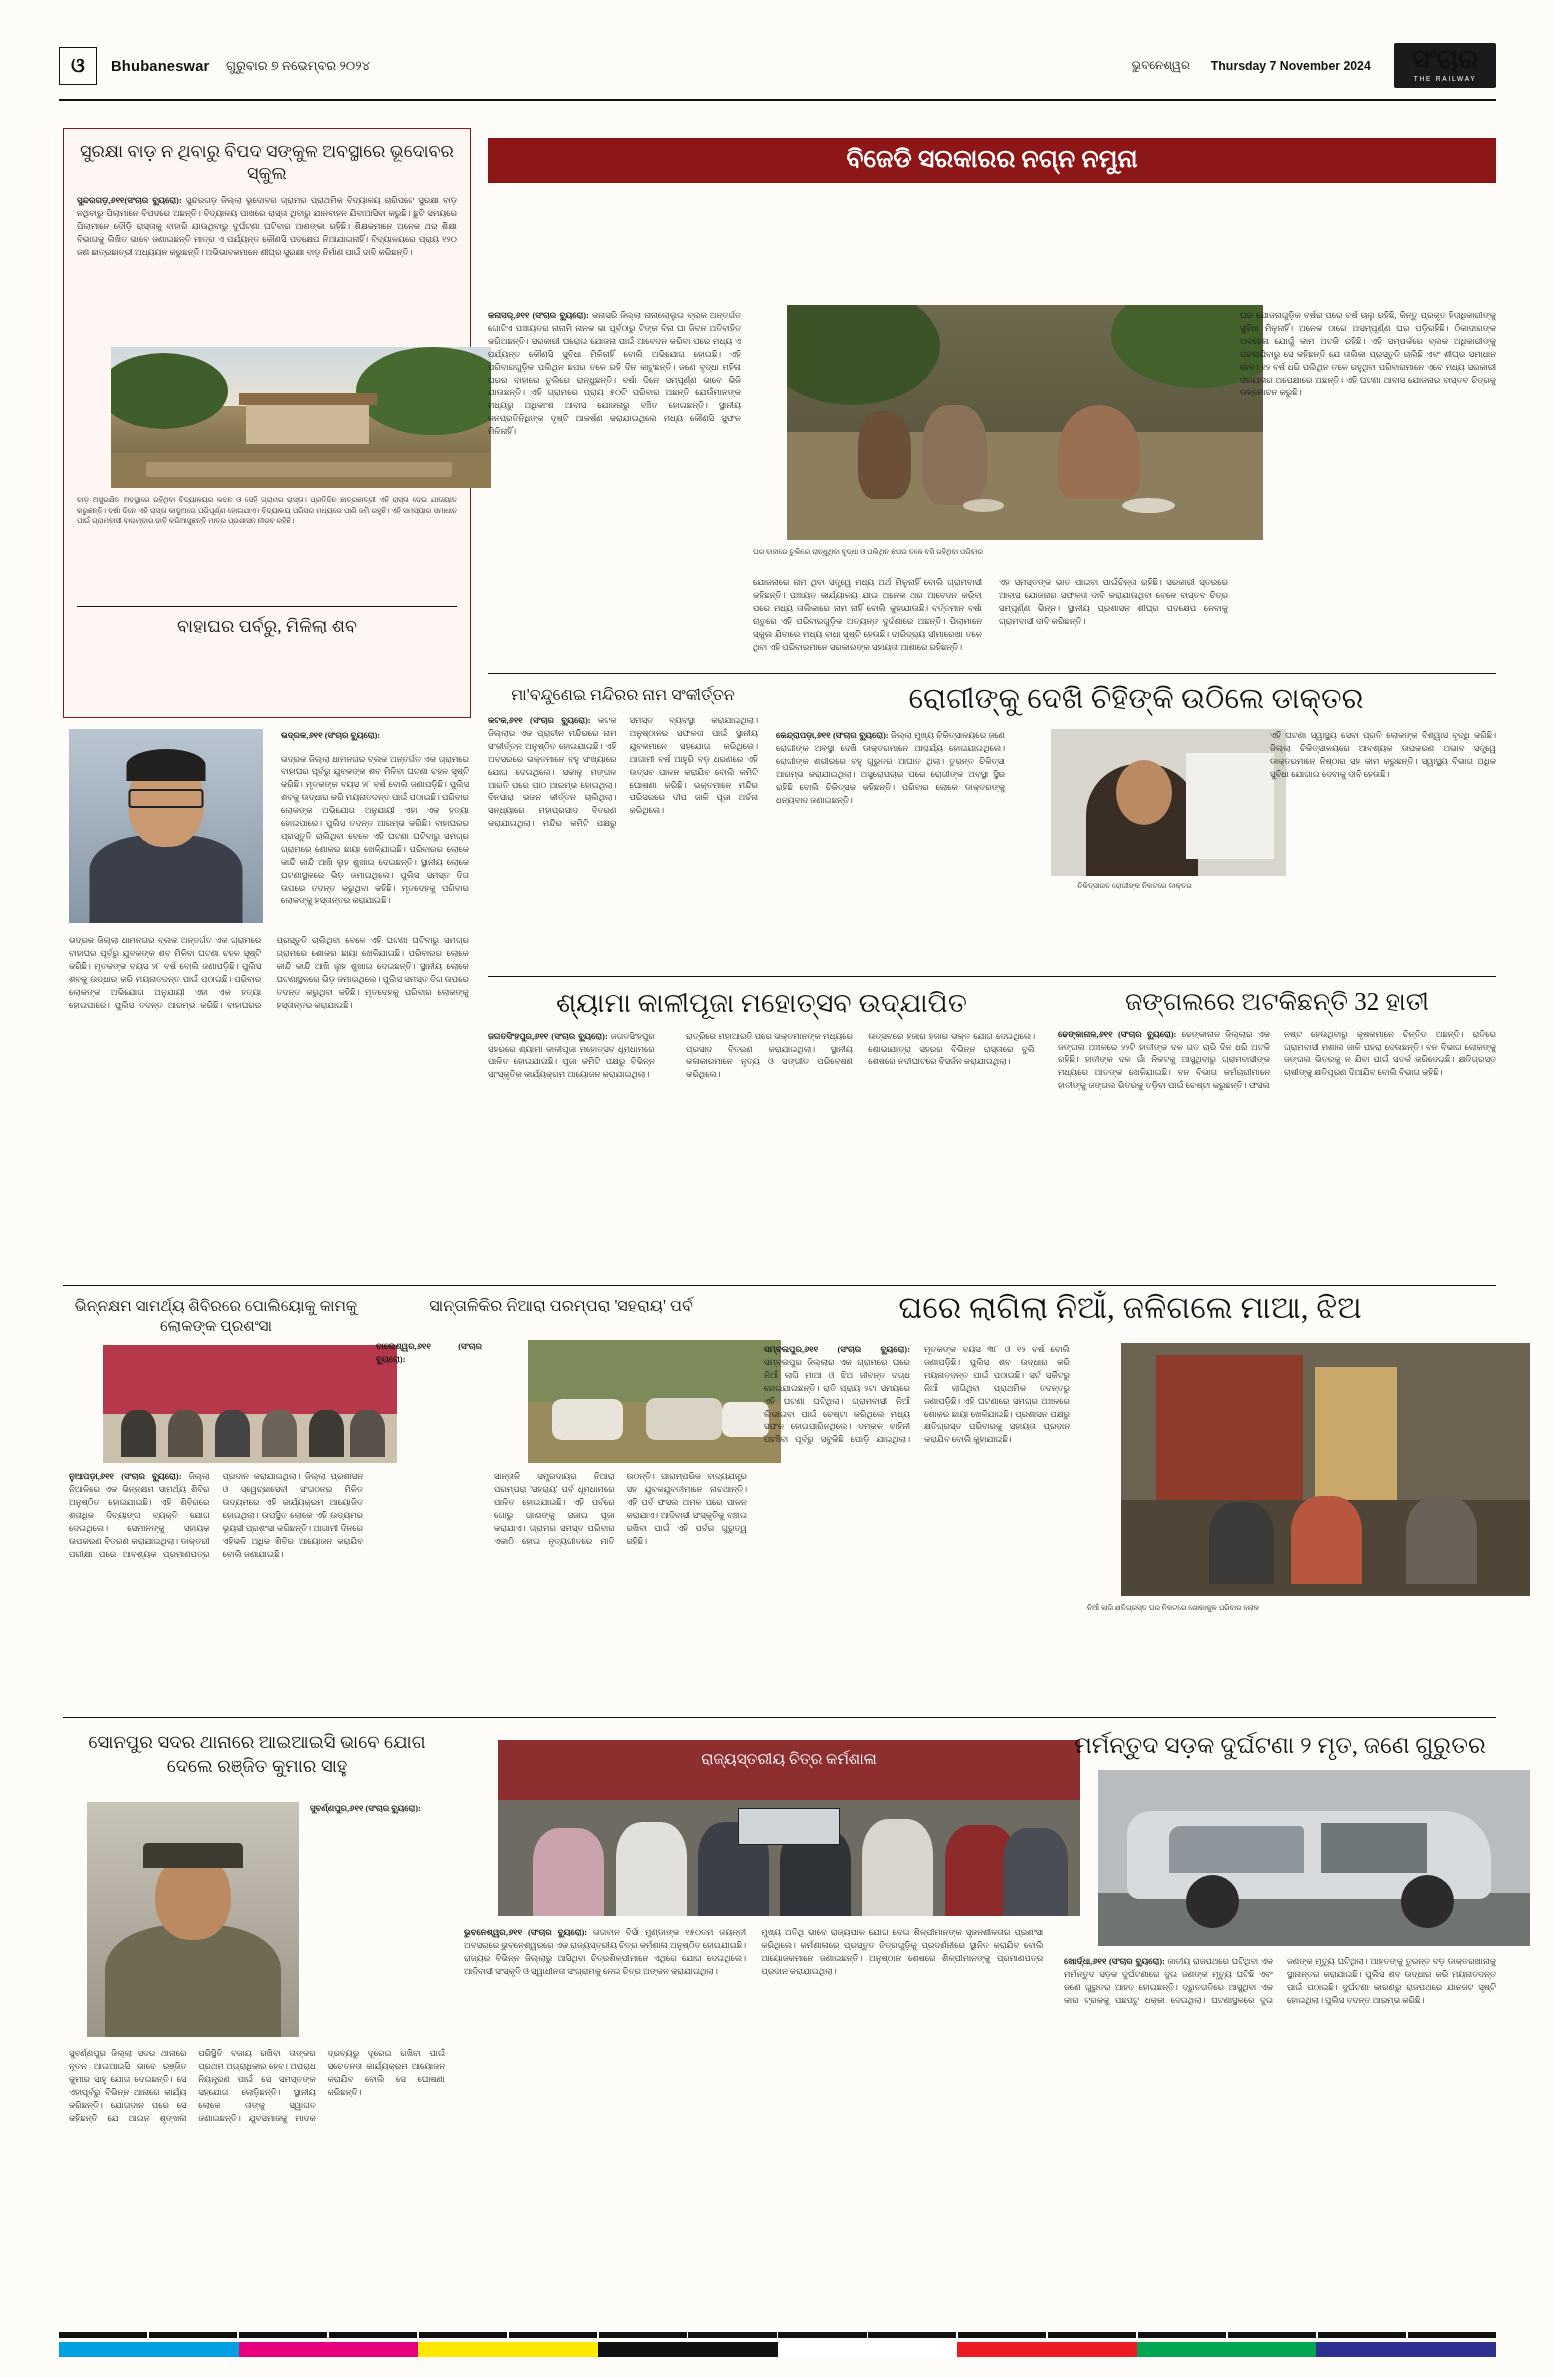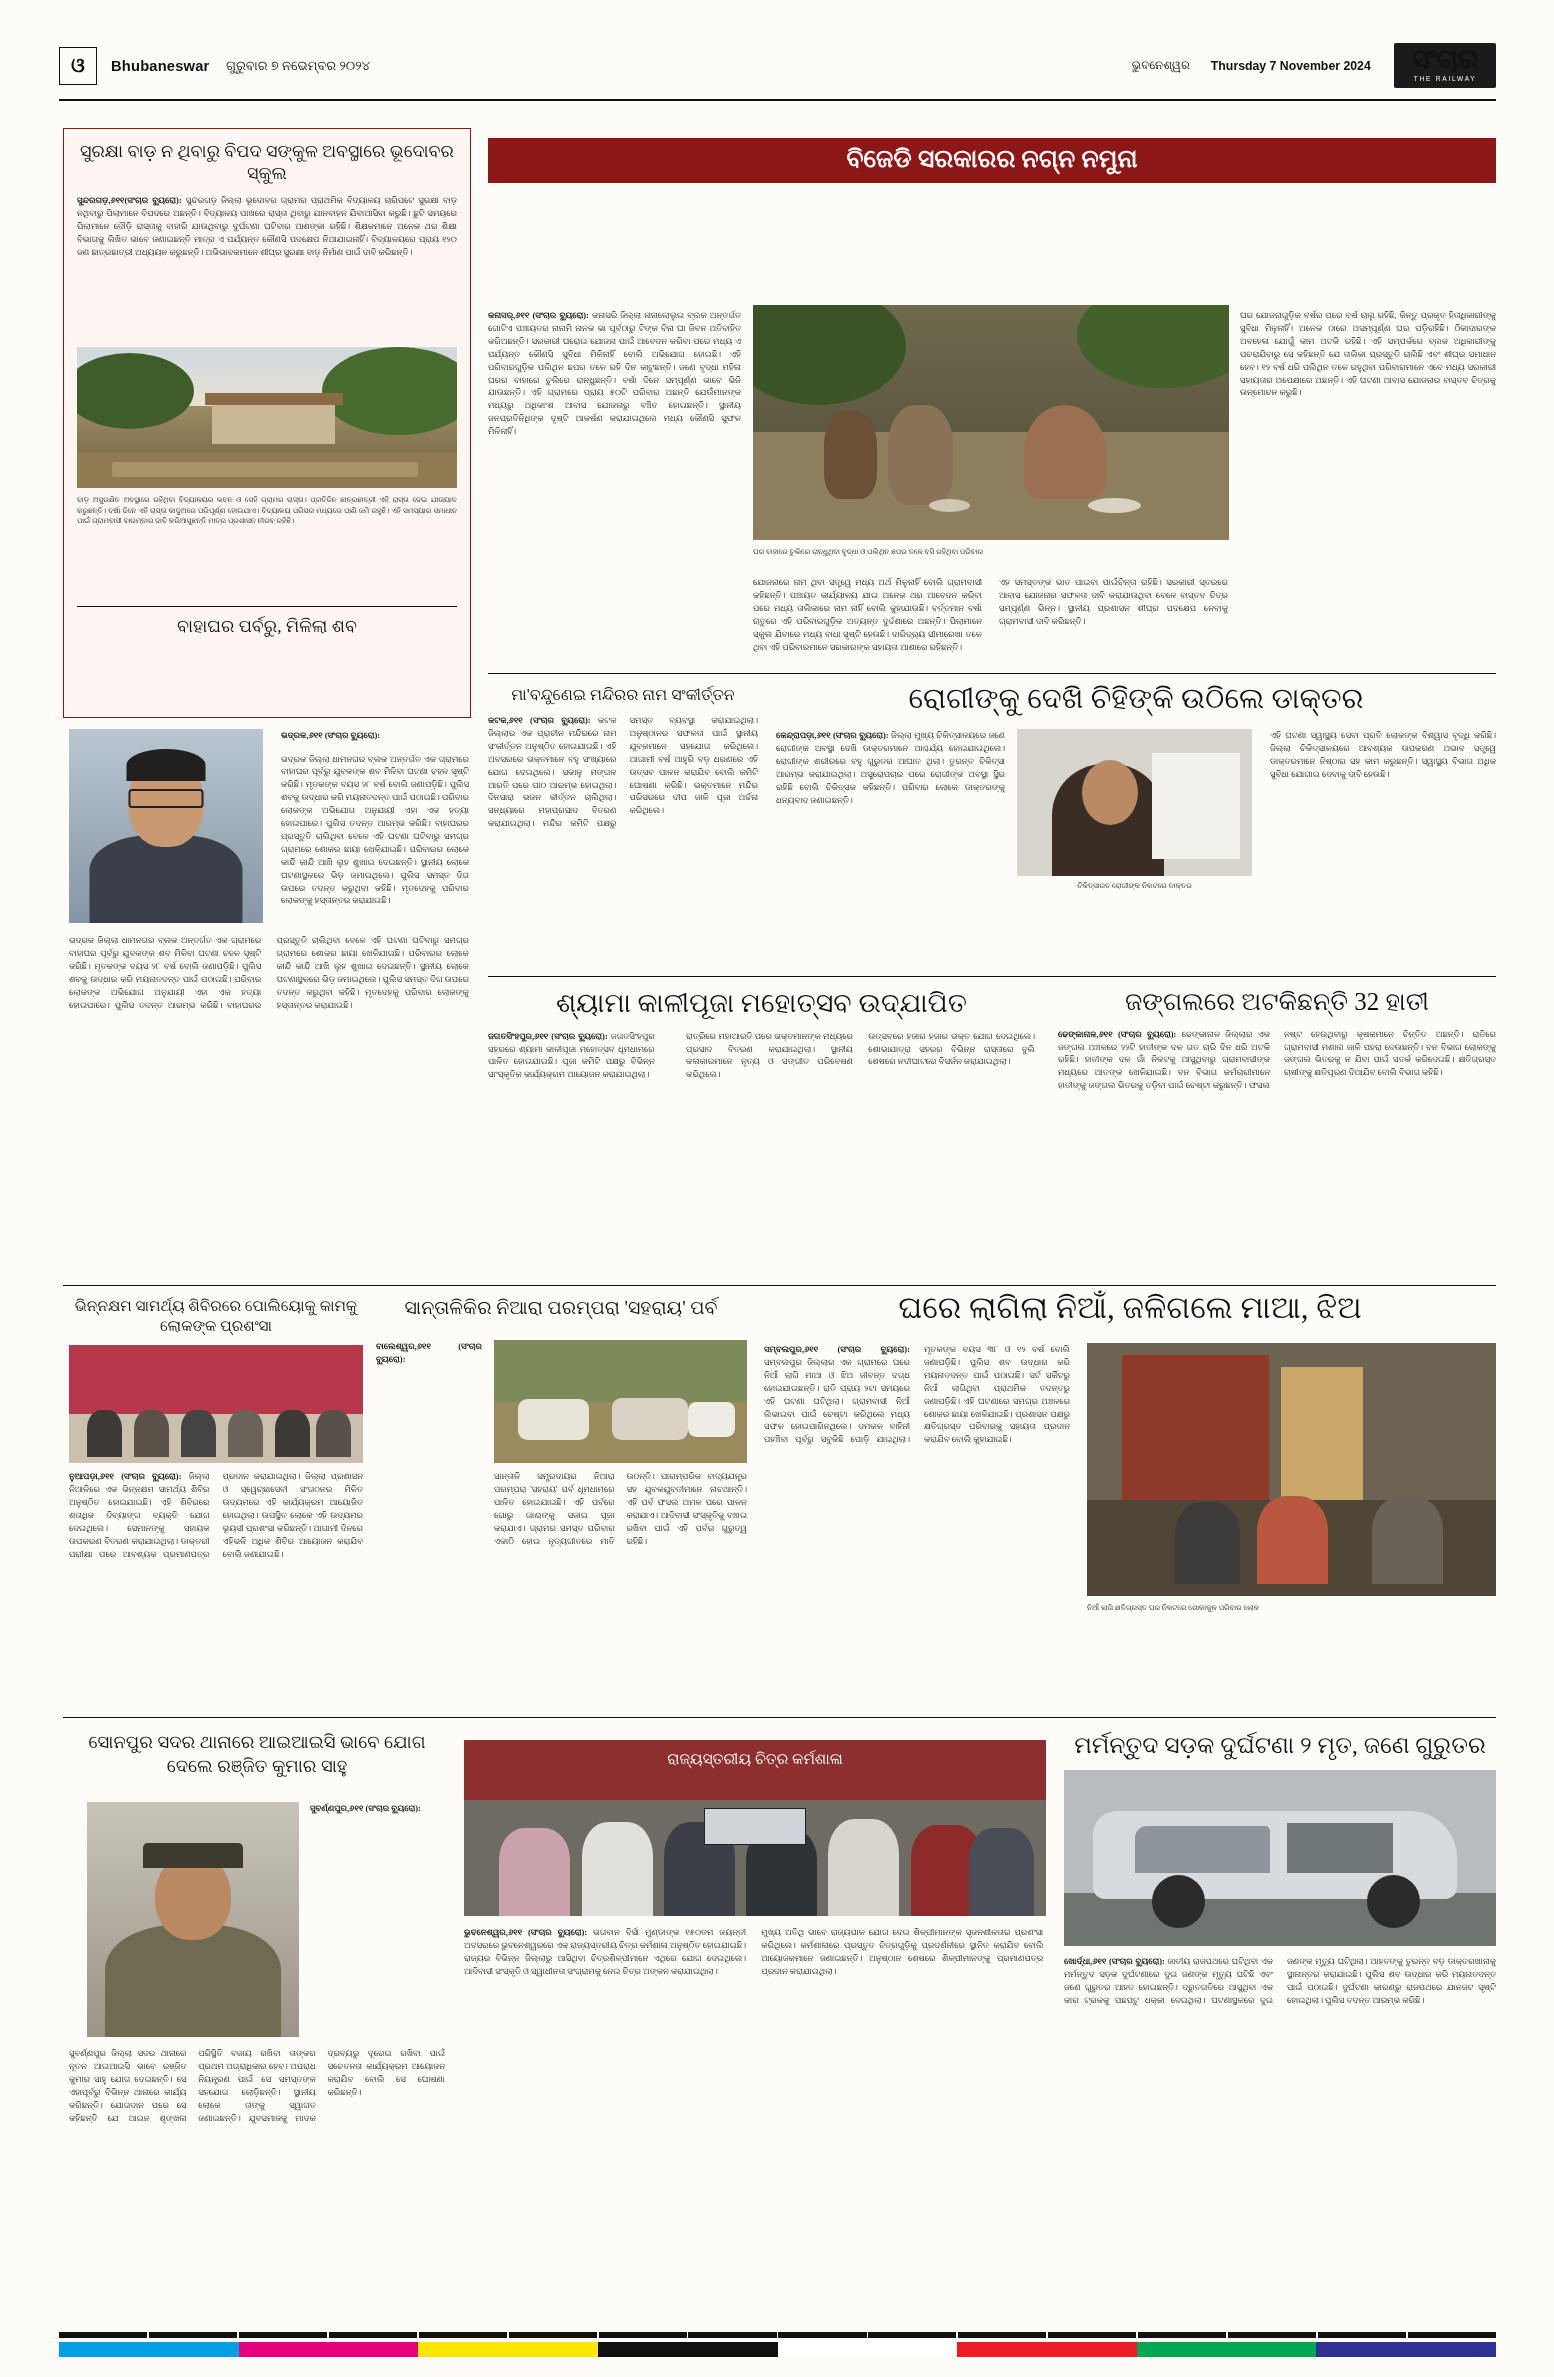--- a/index.html
+++ b/index.html
@@ -31,21 +31,21 @@
              font-family:"Liberation Serif", serif;}
   .hl-main{
     font-family:"Liberation Serif", serif;font-weight:bold;color:#111;text-align:center;
   }
   .sub-band{
     background:#8d1616;color:#fff;text-align:center;font-weight:bold;
     font-family:"Liberation Serif", serif;
   }
   .hl{font-family:"Liberation Serif", serif;font-weight:normal;color:#111;}
   .divider{background:#111;}
-  .photo{background:#b91c1c;position:relative;overflow:hidden;}
+  .photo{background:#b91c1c;position:relative;overflow:hidden;margin-left:34px;}
   .cap{font-size:7.3px;line-height:1.45;color:#222;font-family:"Liberation Serif", serif;text-align:justify;}
   
   .colbox{position:absolute;}
   
   .boxed{
     position:absolute;border:1.2px solid #8d1616;background:#fdf6f2;
   }
   .dateline{font-weight:bold;}
   
   .sky{position:absolute;left:0;top:0;right:0;height:42%;background:linear-gradient(#cfd9df,#e8e2d4);}
@@ -210,21 +210,21 @@
       <div style="position:absolute;left:206px;bottom:5.9px;width:35px;height:47px;background:#3d3a36;border-radius:40% 40% 0 0;"></div>
       <div style="position:absolute;left:247px;bottom:5.9px;width:35px;height:47px;background:#58504a;border-radius:40% 40% 0 0;"></div>
     </div>
     <div class="body-text" style="margin-top:7px;height:317px;overflow:hidden;column-count:2;column-gap:13px;">
       <span class="dateline">ନୁଆପଡ଼ା,୬୧୧ (ସଂଚାର ବ୍ୟୁରୋ):</span>
       <span>ଜିଲ୍ଲା ନିଆଳିରେ ଏକ ଭିନ୍ନକ୍ଷମ ସାମର୍ଥ୍ୟ ଶିବିର ଅନୁଷ୍ଠିତ ହୋଇଯାଇଛି। ଏହି ଶିବିରରେ ଶତାଧିକ ଦିବ୍ୟାଙ୍ଗ ବ୍ୟକ୍ତି ଯୋଗ ଦେଇଥିଲେ। ସେମାନଙ୍କୁ ସହାୟକ ଉପକରଣ ବିତରଣ କରାଯାଇଥିଲା। ଡାକ୍ତରୀ ପରୀକ୍ଷା ପରେ ଆବଶ୍ୟକ ପ୍ରମାଣପତ୍ର ପ୍ରଦାନ କରାଯାଇଥିଲା। ଜିଲ୍ଲା ପ୍ରଶାସନ ଓ ସ୍ୱେଚ୍ଛାସେବୀ ସଂଗଠନର ମିଳିତ ଉଦ୍ୟମରେ ଏହି କାର୍ଯ୍ୟକ୍ରମ ଆୟୋଜିତ ହୋଇଥିଲା। ଉପସ୍ଥିତ ଲୋକେ ଏହି ଉଦ୍ୟମର ଭୂୟସୀ ପ୍ରଶଂସା କରିଛନ୍ତି। ଆଗାମୀ ଦିନରେ ଏହିଭଳି ଅଧିକ ଶିବିର ଆୟୋଜନ କରାଯିବ ବୋଲି ଜଣାଯାଇଛି।</span>
     </div>
   </div>
 
   <div class="colbox" style="left:376px;top:1296px;width:370px;">
-    <div class="hl or" style="font-size:19px;line-height:1.3;text-align:center;">ସାନ୍ତାଳିକିର ନିଆରା ପରମ୍ପରା 'ସହରାୟ' ପର୍ବ</div>
+    <div class="hl or" style="font-size:16px;line-height:1.3;text-align:center;">ସାନ୍ତାଳିକିର ନିଆରା ପରମ୍ପରା 'ସହରାୟ' ପର୍ବ</div>
     <div class="photo" style="position:absolute;left:118px;top:44px;width:253px;height:123px;">
       <div style="position:absolute;inset:0;background:#7d8b5a;"></div>
       <div style="position:absolute;left:0;bottom:0;width:100%;height:50%;background:#9a8b5c;"></div>
       <div style="position:absolute;left:23.5px;bottom:23.5px;width:71px;height:41px;background:#e8e4da;border-radius:9.4px;"></div>
       <div style="position:absolute;left:118px;bottom:23.5px;width:76px;height:42px;background:#d9d3c6;border-radius:9.4px;"></div>
       <div style="position:absolute;left:194px;bottom:26px;width:47px;height:35px;background:#efece3;border-radius:8.2px;"></div>
     </div>
     <div class="body-text" style="position:absolute;left:0;top:44px;width:106px;height:353px;overflow:hidden;">
       <span class="dateline">ବାଲେଶ୍ୱର,୬୧୧ (ସଂଚାର ବ୍ୟୁରୋ):</span>
     </div>

